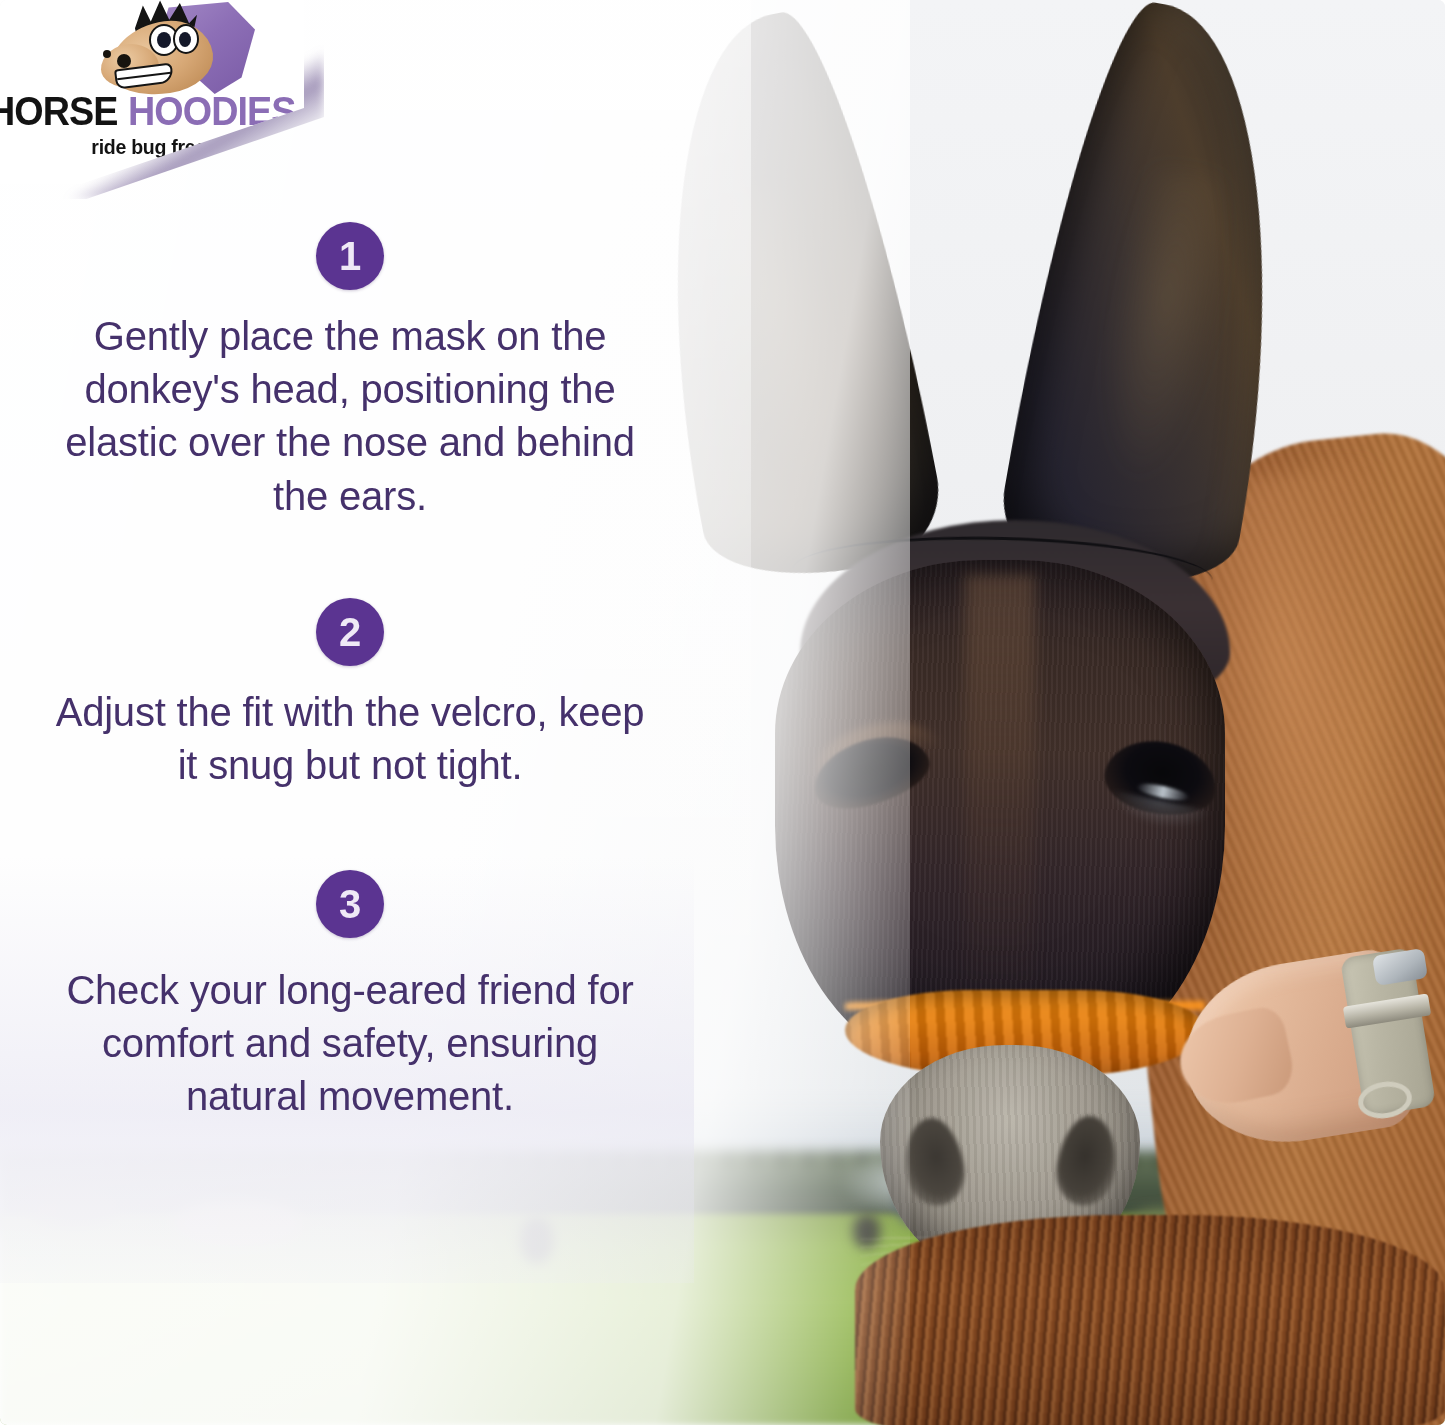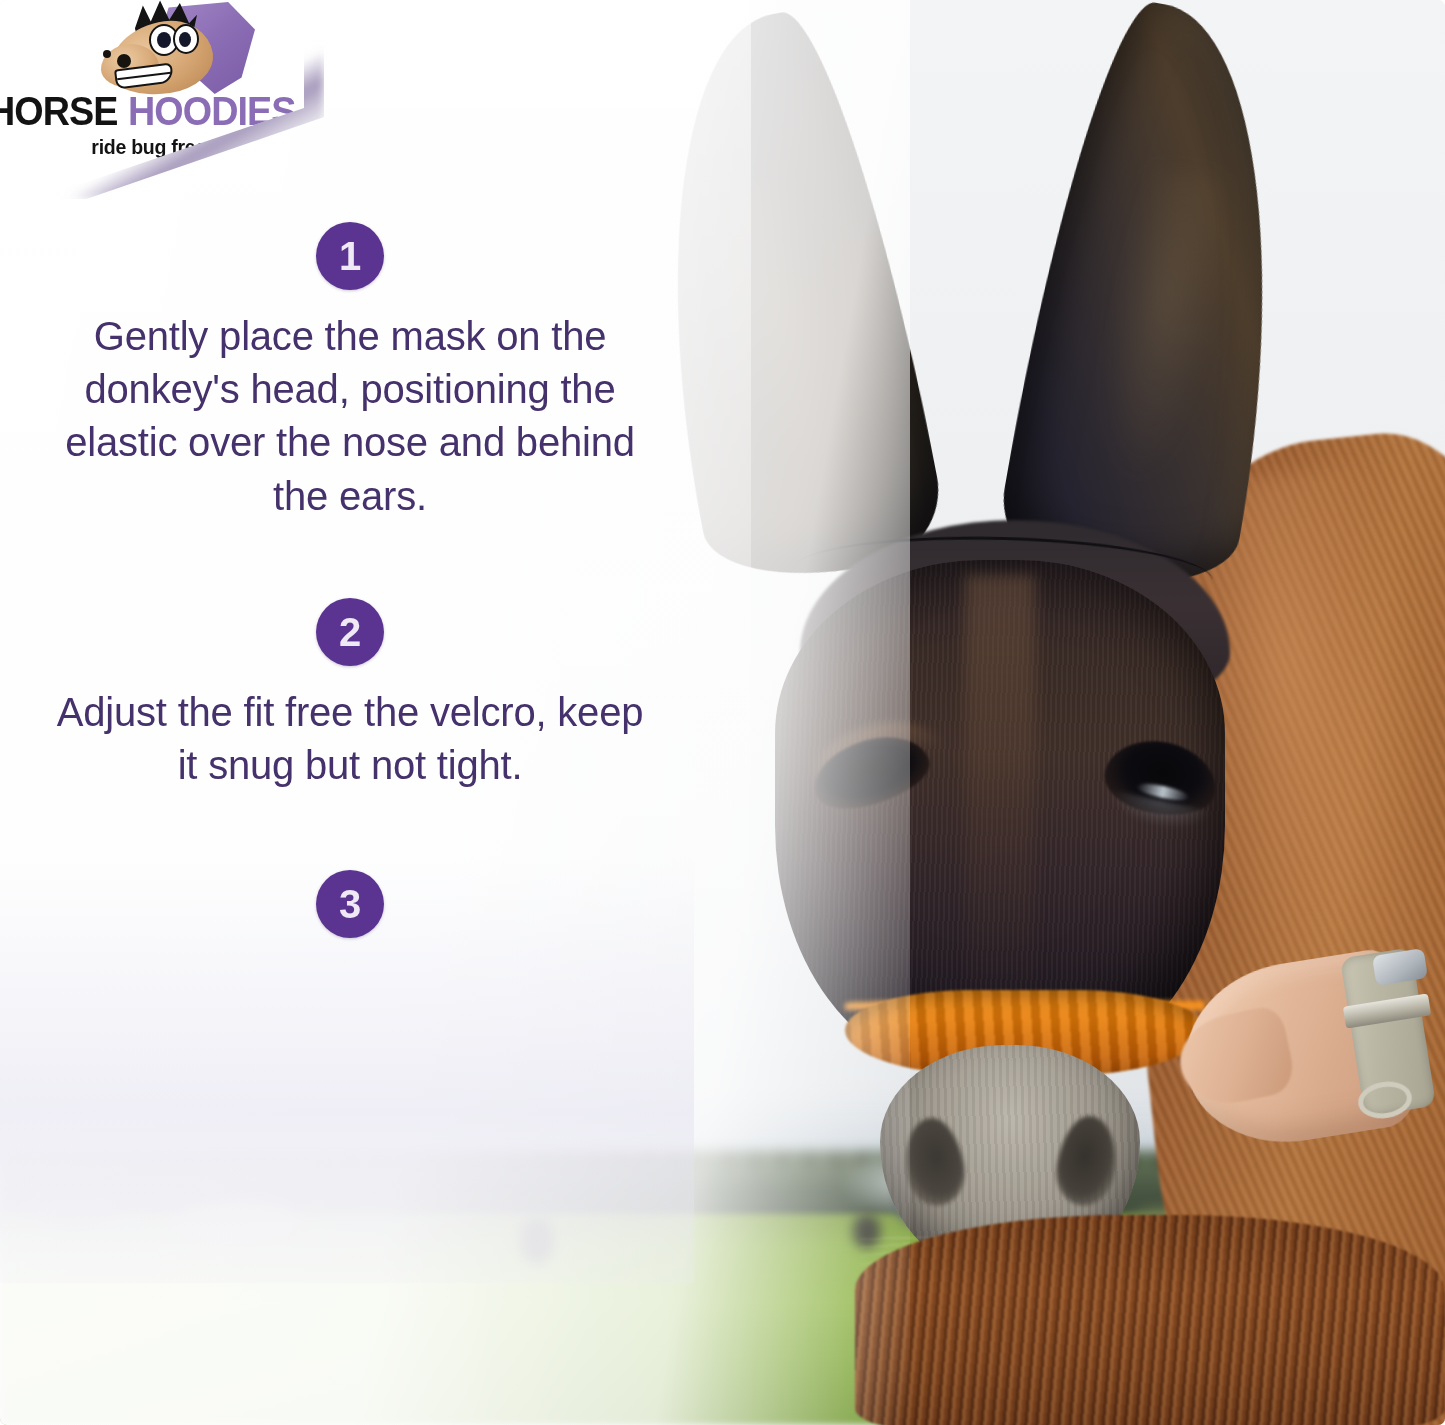--- a/index.html
+++ b/index.html
@@ -478,22 +478,23 @@
 
   <div class="steps">
 
     <div class="step step-1">
       <div class="badge">1</div>
       <div class="step-text">Gently place the mask on the donkey's head, positioning the elastic over the nose and behind the ears.</div>
     </div>
 
     <div class="step step-2">
       <div class="badge">2</div>
-      <div class="step-text">Adjust the fit free the velcro, keep it snug but not tight.</div>
+      <div class="step-text">Adjust the fit with the velcro, keep it snug but not tight.</div>
     </div>
 
     <div class="step step-3">
       <div class="badge">3</div>
+      <div class="step-text">Check your long-eared friend for comfort and safety, ensuring natural movement.</div>
     </div>
 
   </div>
 
 </div>
 
 </body></html>

